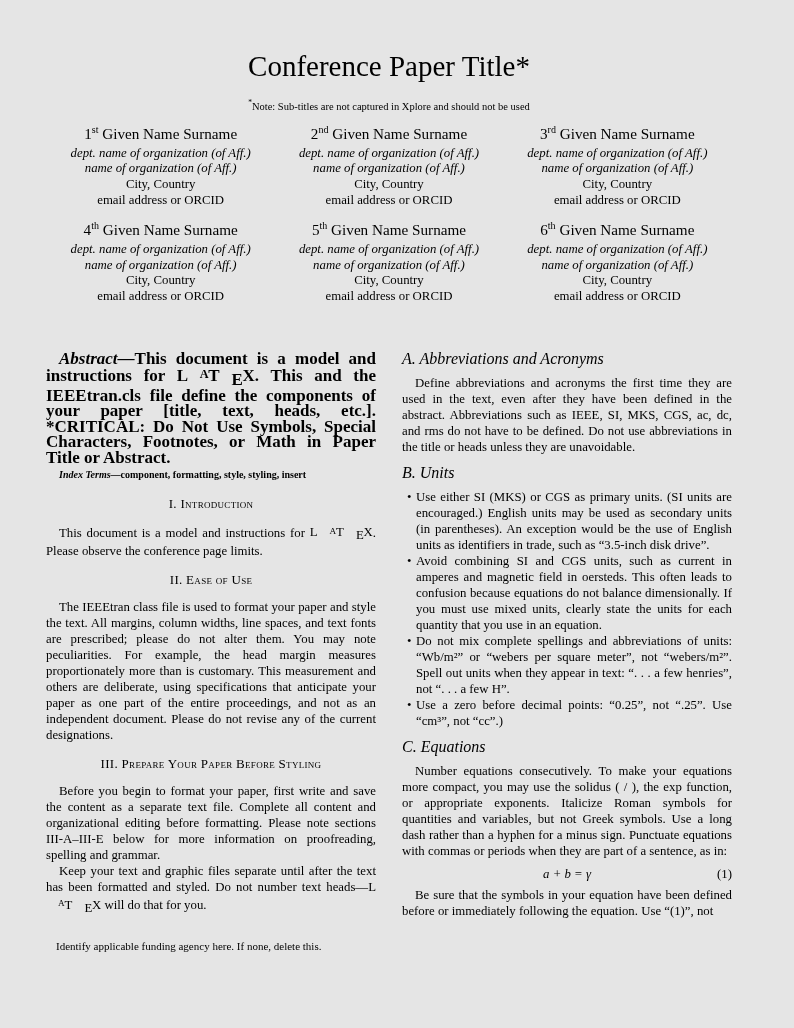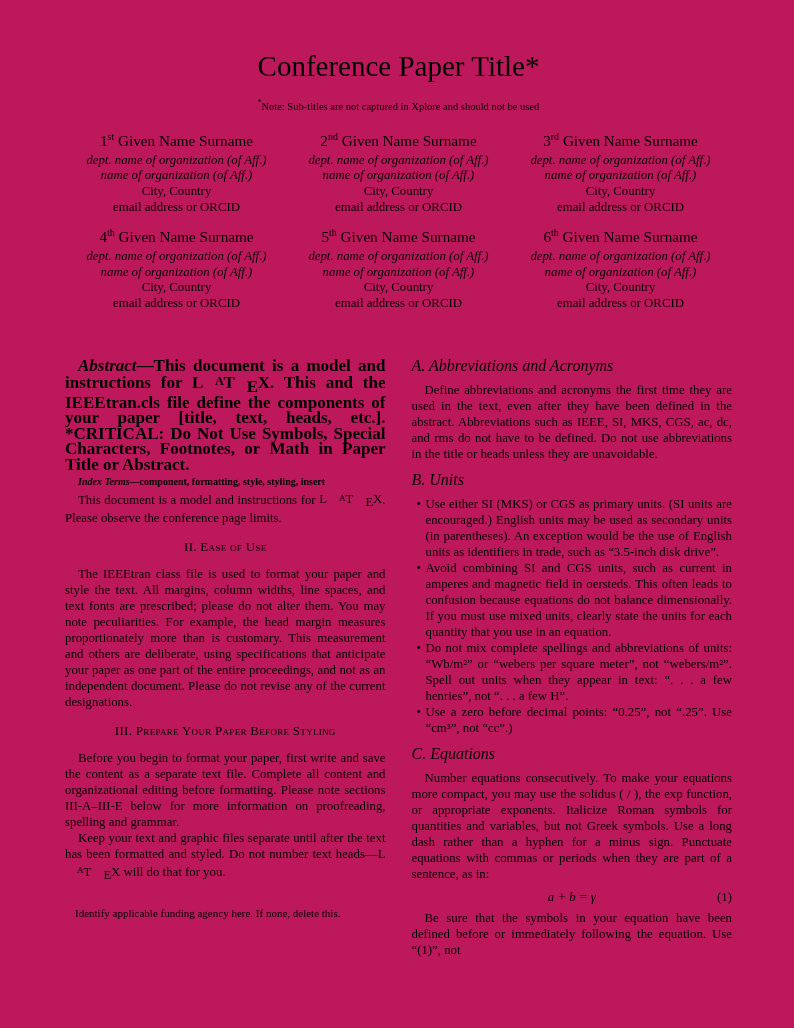--- a/index.html
+++ b/index.html
@@ -1,25 +1,25 @@
 <!DOCTYPE html>
 <html><head>
 <meta charset="utf-8">
 <style>
   * { margin: 0; padding: 0; box-sizing: border-box; }
   html, body { background: #ffffff; }
   .page {
-    width: 794px; height: 1028px; background: #be185d; color: #000000;
+    width: 794px; height: 1028px; background: #e5e5e5; color: #000000;
     font-family: "Liberation Serif", "DejaVu Serif", serif;
-    padding: 50px 62px 28px 65px; overflow: hidden; margin: 0 auto;
+    padding: 50px 62px 28px 46px; overflow: hidden; margin: 0 auto;
   }
   .title { text-align: center; font-size: 29px; font-weight: 400; margin-bottom: 15px; }
   .title-note { text-align: center; font-size: 10.5px; }
   .title-note sup { font-size: 7.5px; }
-  .authors { display: grid; grid-template-columns: 1fr 1fr 1fr; column-gap: 16px; row-gap: 22px; margin: 15px 4px 46px 4px; gap: 7px; }
+  .authors { display: grid; grid-template-columns: 1fr 1fr 1fr; column-gap: 16px; row-gap: 22px; margin: 8px 4px 46px 4px; gap: 7px; }
   .author { text-align: center; font-size: 12.8px; line-height: 15.8px; }
   .author-name { font-size: 15.2px; line-height: 19px; margin-bottom: 3px; }
   .author-name sup { font-size: 10px; }
   .author-dept, .author-org { font-style: italic; }
   .body-cols { display: flex; gap: 26px; align-items: flex-start; }
   .col { flex: 1; min-width: 0; font-size: 12.8px; line-height: 16px; text-align: justify; }
   .abstract { font-weight: bold; font-size: 17px; line-height: 15.5px; text-indent: 13px; }
   .abstract .lead { font-style: italic; }
   .index-terms { font-weight: bold; font-size: 10px; line-height: 15.5px; text-indent: 13px; margin-top: 2px; }
   .index-terms .lead { font-style: italic; }
@@ -100,20 +100,21 @@
   </div>
 
   <div class="body-cols">
 
     <div class="col">
 
       <div class="abstract"><span class="lead">Abstract</span><span>—This document is a model and instructions for </span><span class="latex"><span>L</span><span class="lA">A</span><span>T</span><span class="lE">E</span><span>X</span></span><span>. This and the IEEEtran.cls file define the components of your paper [title, text, heads, etc.]. *CRITICAL: Do Not Use Symbols, Special Characters, Footnotes, or Math in Paper Title or Abstract.</span></div>
 
       <div class="index-terms"><span class="lead">Index Terms</span><span>—component, formatting, style, styling, insert</span></div>
 
+      <div class="sec-heading">I. Introduction</div>
 
       <div class="para"><span>This document is a model and instructions for </span><span class="latex"><span>L</span><span class="lA">A</span><span>T</span><span class="lE">E</span><span>X</span></span><span>. Please observe the conference page limits.</span></div>
 
       <div class="sec-heading">II. Ease of Use</div>
 
 
       <div class="para">The IEEEtran class file is used to format your paper and style the text. All margins, column widths, line spaces, and text fonts are prescribed; please do not alter them. You may note peculiarities. For example, the head margin measures proportionately more than is customary. This measurement and others are deliberate, using specifications that anticipate your paper as one part of the entire proceedings, and not as an independent document. Please do not revise any of the current designations.</div>
 
       <div class="sec-heading">III. Prepare Your Paper Before Styling</div>
 

